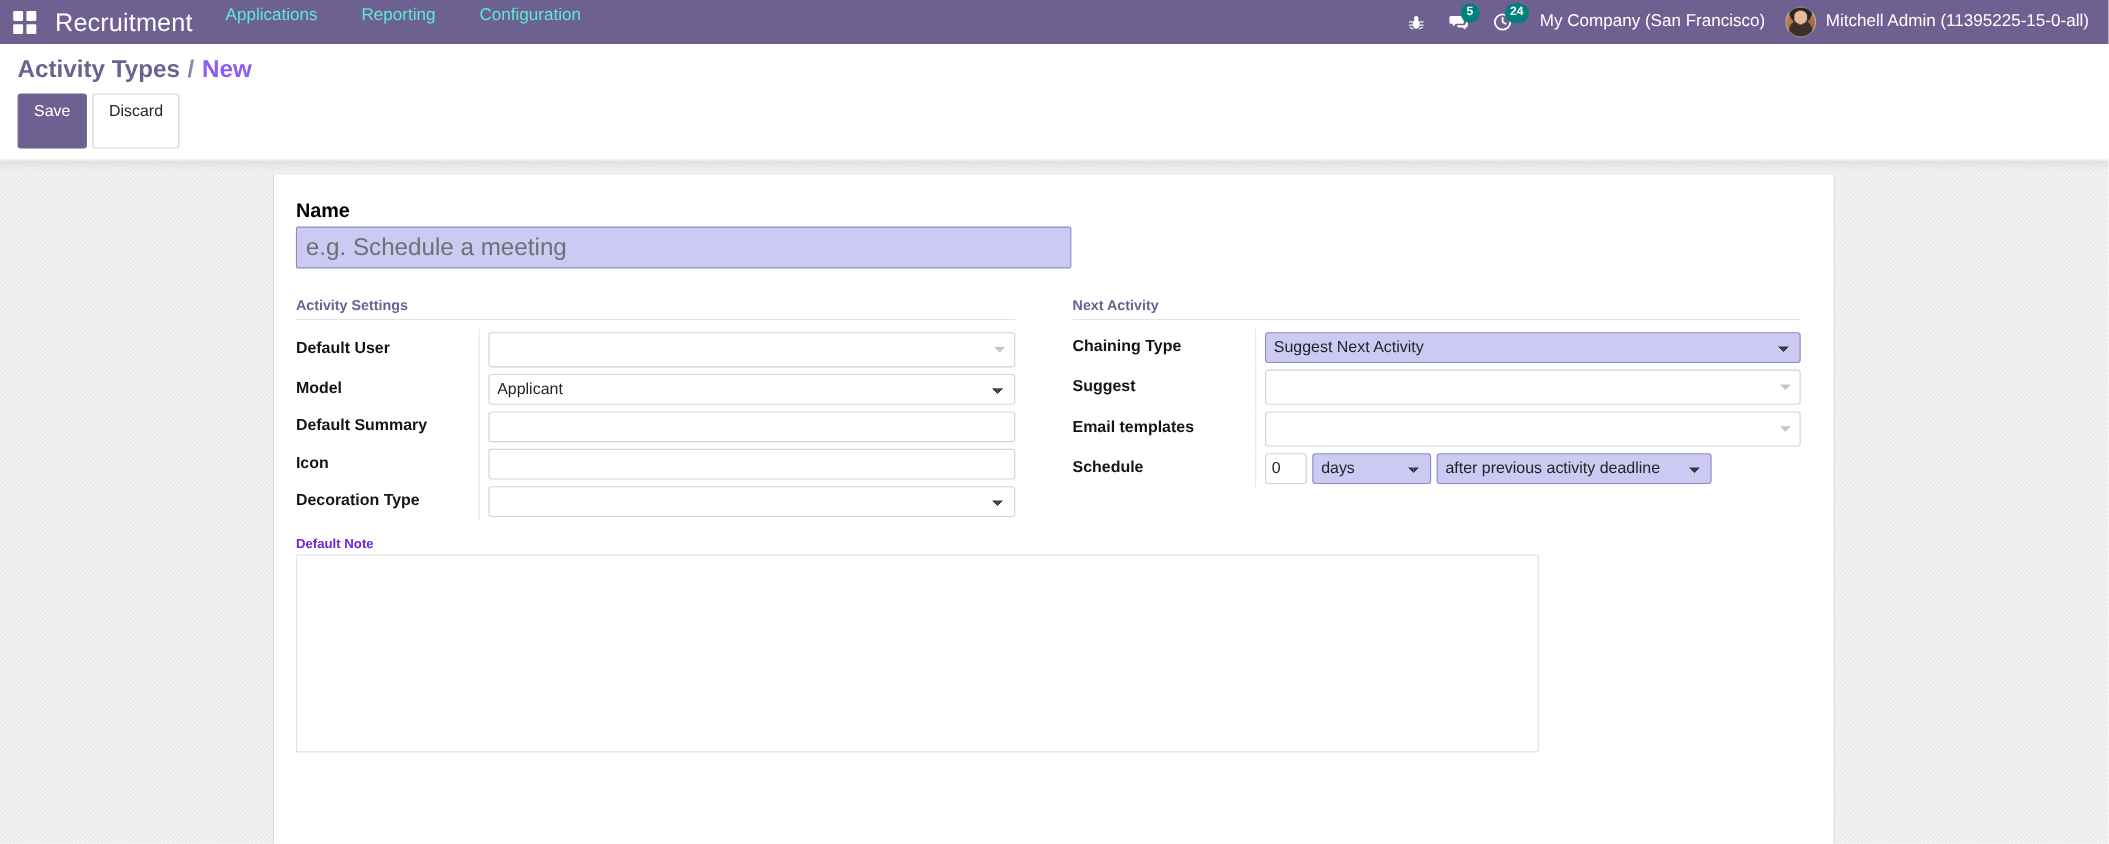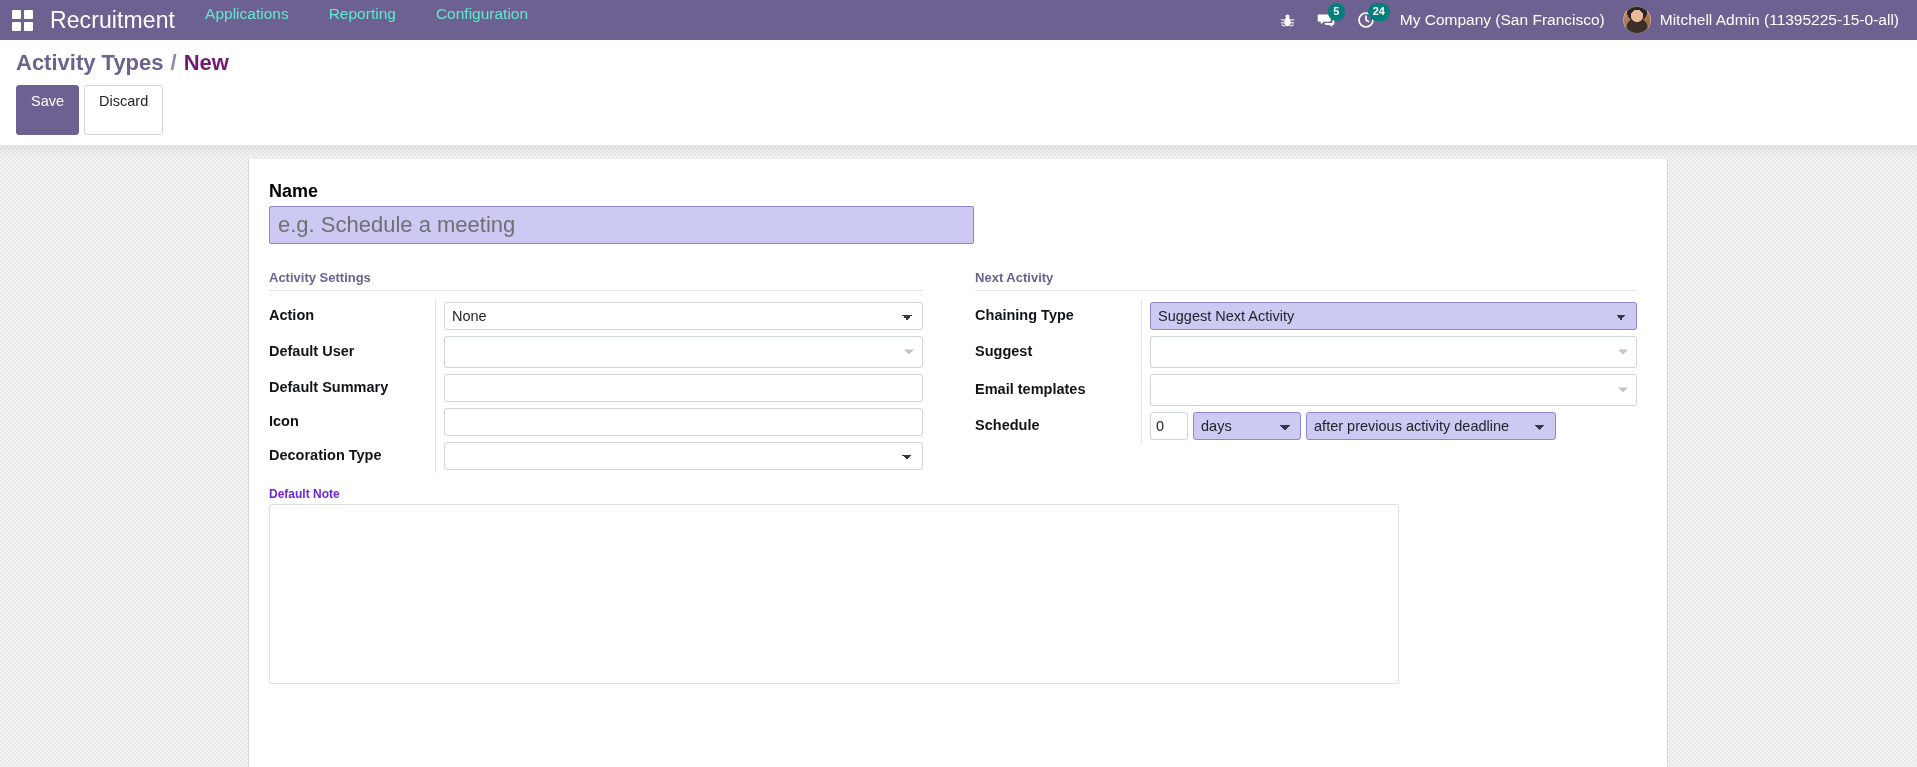--- a/index.html
+++ b/index.html
@@ -120,21 +120,21 @@
     color: #6C6190;
     font-weight: 700;
     line-height: 1.25;
     margin-bottom: 8px;
     display: flex;
     align-items: baseline;
     gap: 7px;
   }
   .breadcrumb .bc-parent { cursor: pointer; }
   .breadcrumb .bc-sep { color: #8e86ad; }
-  .breadcrumb .bc-current { color: #701a75; }
+  .breadcrumb .bc-current { color: #8b5cf6; }
 
   .btn-row { display: flex; align-items: center; gap: 5px; }
   .btn {
     font-size: 14.5px;
     padding: 5px 14px 22px;
     border-radius: 3px;
     line-height: 1.45;
     cursor: pointer;
     border: 1px solid transparent;
     font-family: "Liberation Sans", sans-serif;
@@ -421,39 +421,39 @@
     <div class="name-block">
       <label class="name-label">Name</label>
       <input class="name-input" type="text" placeholder="e.g. Schedule a meeting" style="">
     </div>
 
     <div class="groups">
 
       <div class="group left">
         <div class="group-title">Activity Settings</div>
 
-        <div class="field-row">
-          <div class="field-label">Action</div>
-          <div class="field-ctl">
-            <select class="form-select">
-              <option>None</option>
-            </select>
-          </div>
-        </div>
 
         <div class="field-row">
           <div class="field-label">Default User</div>
           <div class="field-ctl">
             <div class="m2o-wrap">
               <input class="form-input m2o-input" type="text" style="">
               <span class="m2o-caret"></span>
             </div>
           </div>
         </div>
 
+        <div class="field-row">
+          <div class="field-label">Model</div>
+          <div class="field-ctl">
+            <select class="form-select">
+              <option>Applicant</option>
+            </select>
+          </div>
+        </div>
 
         <div class="field-row">
           <div class="field-label">Default Summary</div>
           <div class="field-ctl">
             <input class="form-input" type="text" style="">
           </div>
         </div>
 
         <div class="field-row">
           <div class="field-label">Icon</div>

